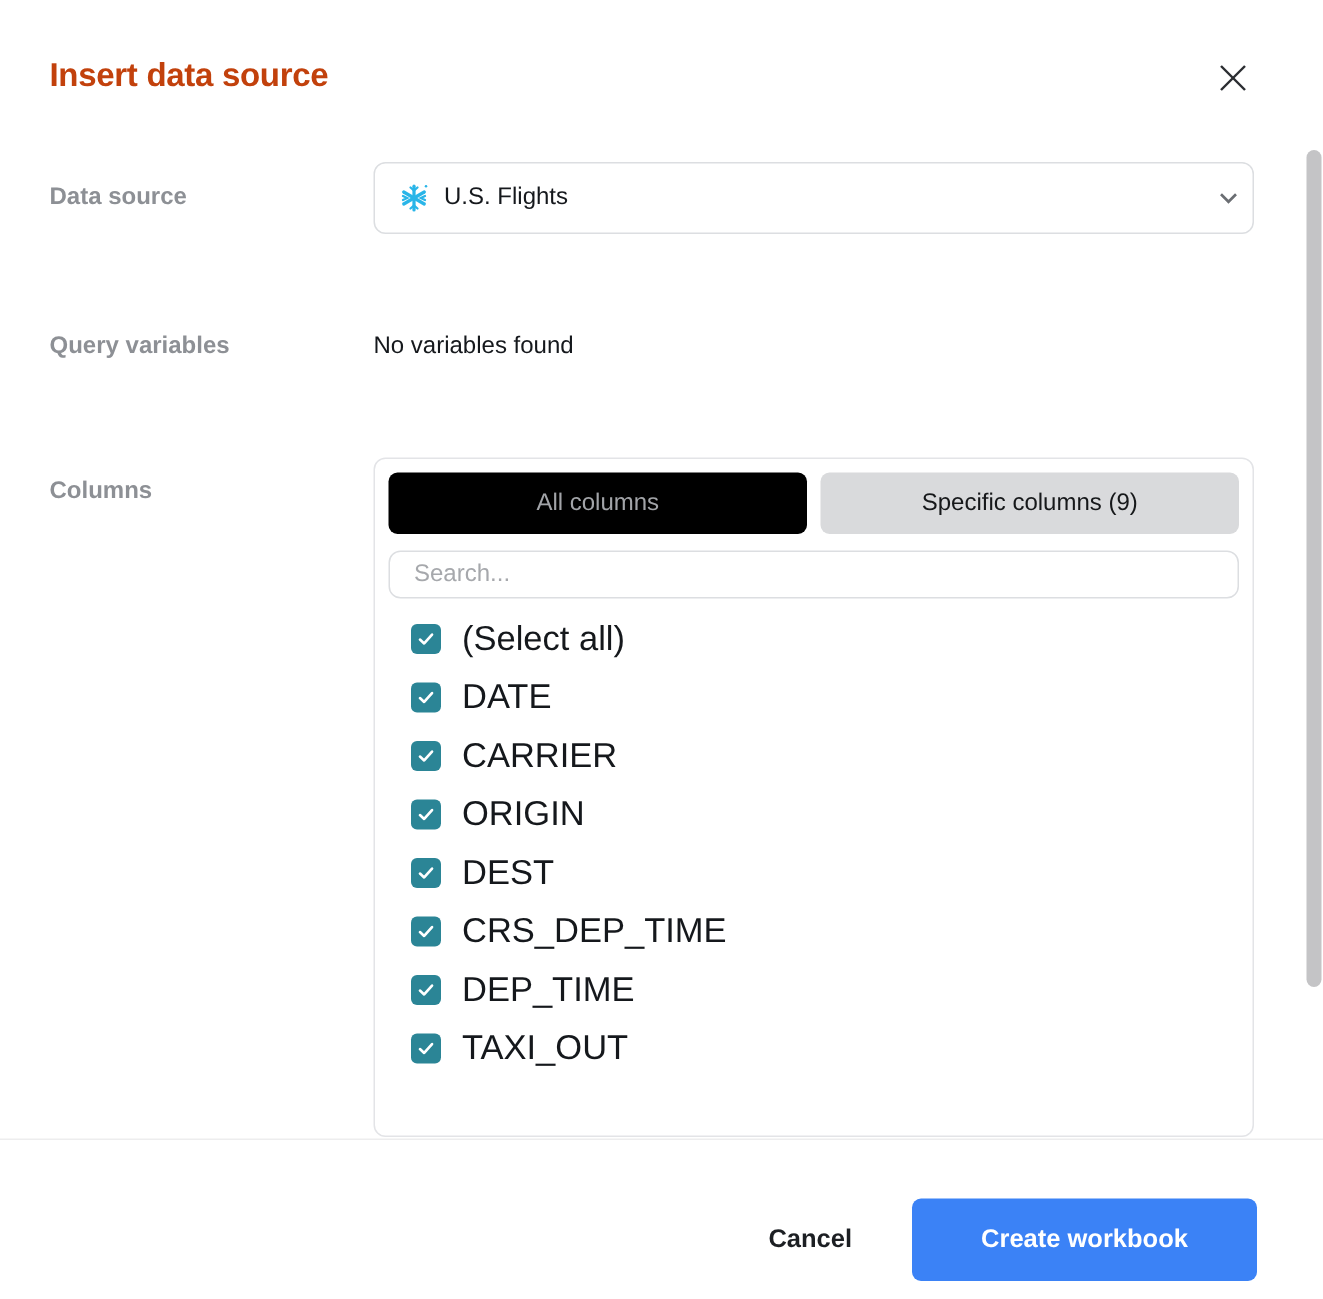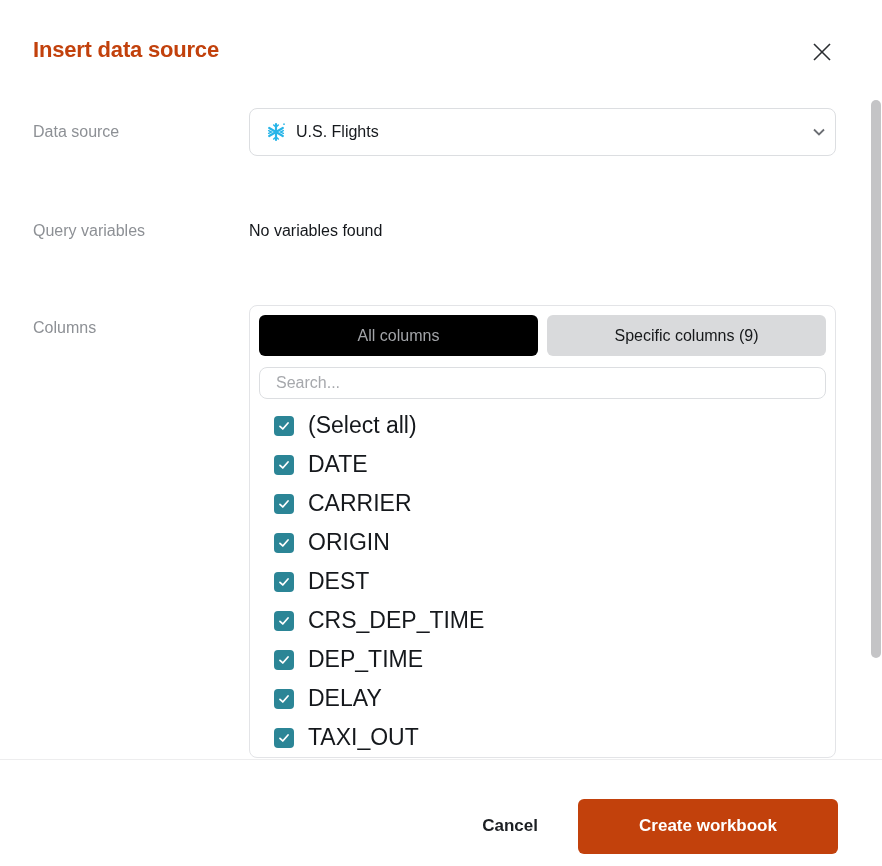--- a/index.html
+++ b/index.html
@@ -35,20 +35,21 @@
   }
 
   
   .modal-body { padding: 0 46px 0 33px; }
   .form-row { display: flex; }
   .form-label {
     width: 216px;
     flex: 0 0 216px;
     font-size: 16px;
     color: #8d9095;
+    font-weight: bold;
   }
   .form-field { flex: 1; }
 
   .row-datasource { align-items: center; }
   .row-datasource .form-label { line-height: 48px; }
 
   .select-box {
     height: 48px;
     border: 1px solid #dcdee1;
     border-radius: 8px;
@@ -136,23 +137,23 @@
   .cancel-btn {
     font-size: 17px;
     font-weight: bold;
     color: #1c1f23;
     background: none; border: none;
     font-family: inherit;
     margin-right: 40px;
     cursor: pointer;
   }
   .create-btn {
-    width: 260px;
+    width: 230px;
     height: 55px;
-    background: #c2410c;
+    background: #3b82f6;
     color: #ffffff;
     font-size: 17px;
     font-weight: bold;
     font-family: inherit;
     border: none;
     border-radius: 6px;
     cursor: pointer;
   }
 
   
@@ -294,28 +295,20 @@
 
             <div class="column-row">
               <span class="checkbox">
                 <svg width="14" height="14" viewBox="0 0 16 16">
                   <polyline points="3.4,8.4 6.6,11.4 12.6,4.6" fill="none" stroke="#ffffff" stroke-width="2" stroke-linecap="round" stroke-linejoin="round"></polyline>
                 </svg>
               </span>
               <span class="column-label">DEP_TIME</span>
             </div>
 
-            <div class="column-row">
-              <span class="checkbox">
-                <svg width="14" height="14" viewBox="0 0 16 16">
-                  <polyline points="3.4,8.4 6.6,11.4 12.6,4.6" fill="none" stroke="#ffffff" stroke-width="2" stroke-linecap="round" stroke-linejoin="round"></polyline>
-                </svg>
-              </span>
-              <span class="column-label">DELAY</span>
-            </div>
 
             <div class="column-row">
               <span class="checkbox">
                 <svg width="14" height="14" viewBox="0 0 16 16">
                   <polyline points="3.4,8.4 6.6,11.4 12.6,4.6" fill="none" stroke="#ffffff" stroke-width="2" stroke-linecap="round" stroke-linejoin="round"></polyline>
                 </svg>
               </span>
               <span class="column-label">TAXI_OUT</span>
             </div>
           </div>

